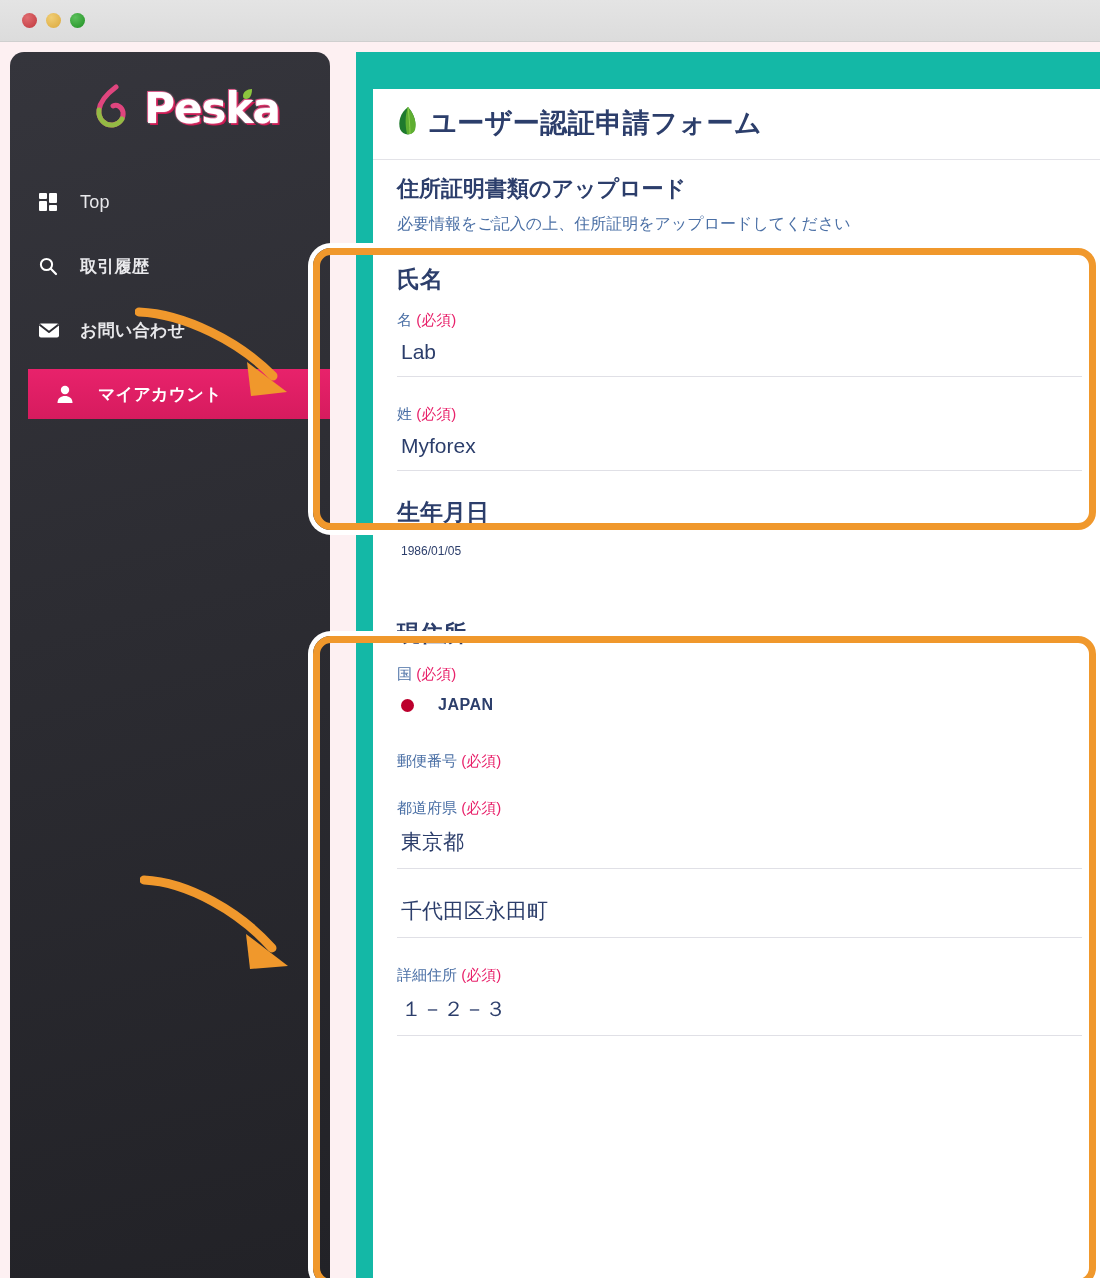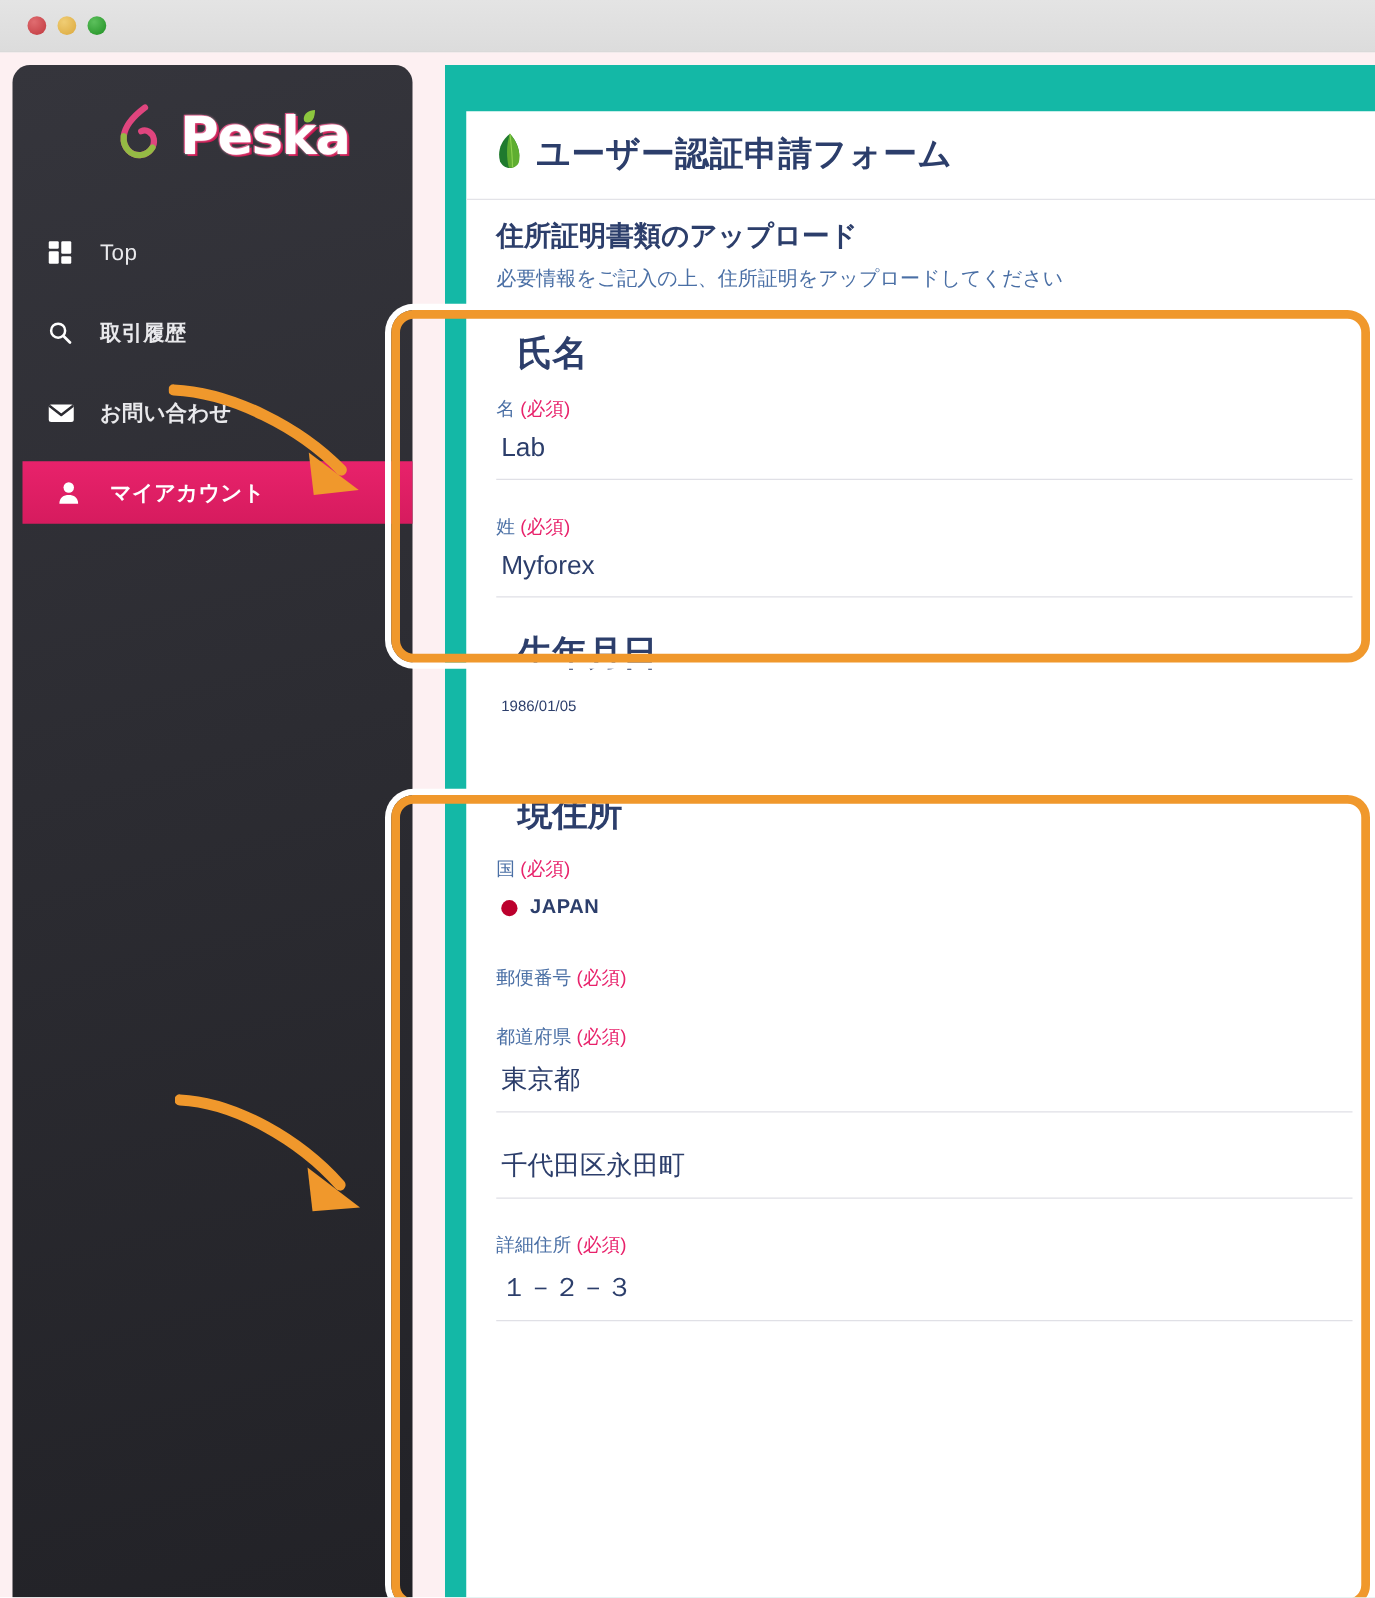--- a/index.html
+++ b/index.html
@@ -119,21 +119,21 @@
     position: absolute;
     right: 34px;
     color: #bdbdc4;
     font-size: 13px;
   }
   .nav-item.active {
     background: linear-gradient(to bottom, #e8226b, #d61b5e);
     border-top-right-radius: 8px;
     border-bottom-right-radius: 8px;
     color: #ffffff;
-    margin-left: 8px;
+    margin-left: 18px;
     width: 342px;
   }
 
   
   #content {
     position: absolute;
     left: 356px; top: 10px;
     width: 750px;
     height: 1226px;
     background: #14b8a6;
@@ -173,24 +173,24 @@
   }
   .section-head p {
     margin-top: 8px;
     font-size: 16px;
     color: #4a6fa5;
     line-height: 1.5;
   }
 
   .block { padding: 0 24px; }
   .block-title {
-    font-size: 28px;
+    font-size: 23px;
     font-weight: bold;
     color: #2c3e6b;
-    margin: 26px 0 16px 17px;
+    margin: 26px 0 16px 0;
   }
   .field { margin-bottom: 8px; }
   .field-label {
     font-size: 15px;
     color: #4a6fa5;
     margin-bottom: 10px;
   }
   .field-label .req { color: #e8226b; }
   .field-value {
     font-size: 21px;
@@ -200,21 +200,21 @@
     min-height: 34px;
   }
   .field-value.plain {
     font-size: 12px;
     border-bottom: none;
     padding-bottom: 4px;
   }
   .country-value {
     display: flex;
     align-items: center;
-    gap: 10px;
+    gap: 24px;
     font-size: 16px;
     font-weight: bold;
     color: #2c3e6b;
     letter-spacing: 0.5px;
     padding: 2px 0 10px 4px;
   }
   .flag-dot {
     width: 13px; height: 13px;
     border-radius: 50%;
     background: #bc002d;

